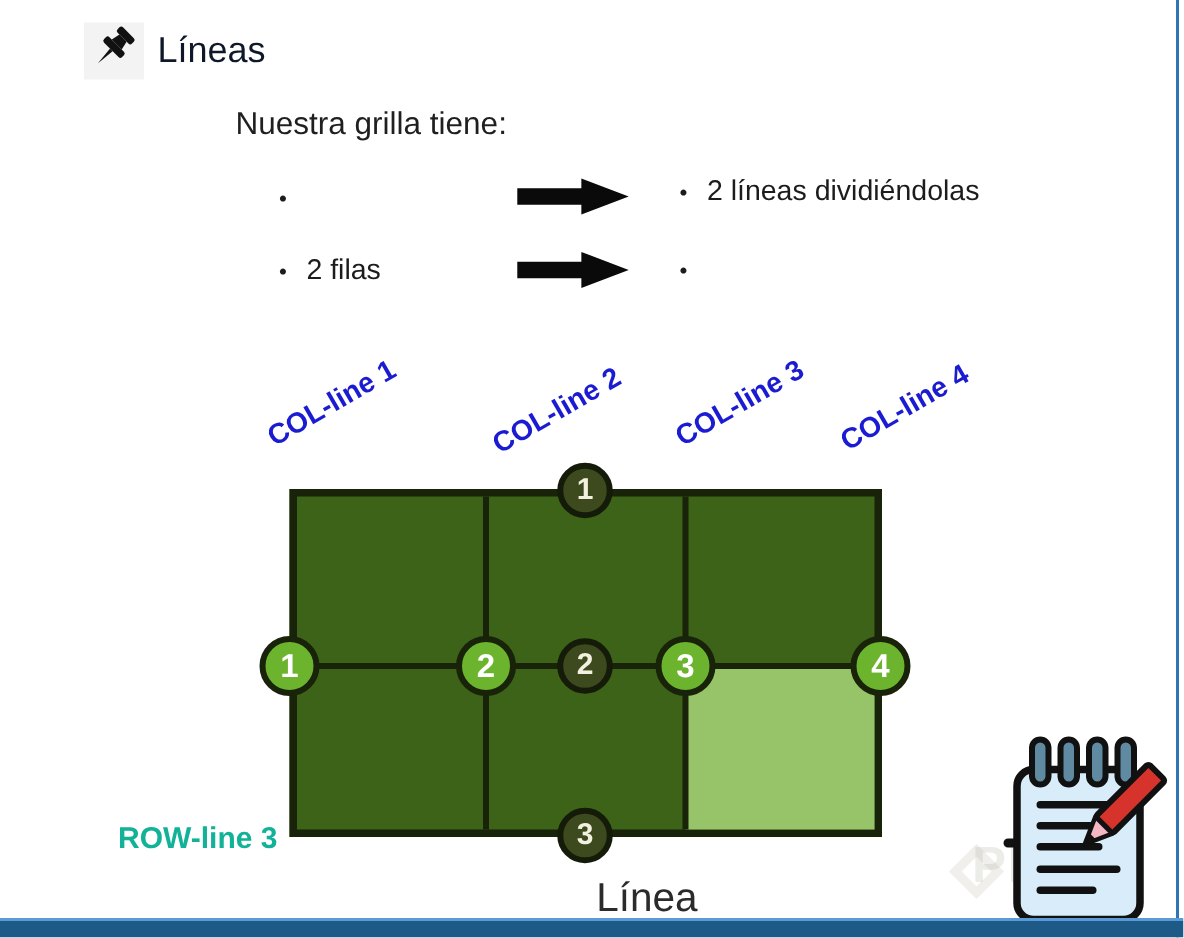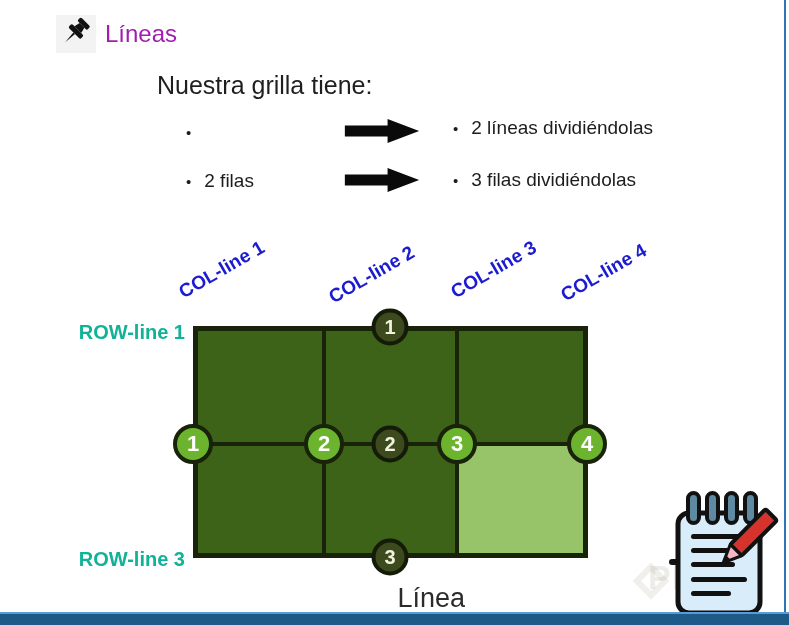--- a/index.html
+++ b/index.html
@@ -9,22 +9,22 @@
   .slide { position:relative; width:789px; height:625px; background:#ffffff; overflow:hidden; }
 
   
   .frame-right  { position:absolute; top:0; bottom:0; right:3px; width:2px; background:#2e75b6; }
   .bar-light    { position:absolute; left:0; right:0; bottom:11px; height:2px; background:#5b9bd5; }
   .bar-dark     { position:absolute; left:0; right:0; bottom:0; height:11px; background:#1d5a88; }
 
   
   .pin-box { position:absolute; left:56px; top:15px; width:40px; height:38px; background:#f3f3f3;
              display:flex; align-items:center; justify-content:center; }
-  .page-title { position:absolute; left:105px; top:20px; font-size:24px; color:#a21caf; }
-  .intro { position:absolute; left:157px; top:71px; font-size:25px; color:#1f1f1f; }
+  .page-title { position:absolute; left:105px; top:20px; font-size:24px; color:#0f172a; }
+  .intro { position:absolute; left:157px; top:71px; font-size:21px; color:#1f1f1f; }
 
   
   .bullet-item { position:absolute; display:flex; gap:13px; font-size:19px; color:#1c1c1c; }
   .bullet-item .dot { font-size:15px; padding-top:3px; }
   .bl1 { left:186px; top:121px; }
   .bl2 { left:186px; top:170px; }
   .br1 { left:453px; top:117px; }
   .br2 { left:453px; top:169px; }
   .arrow { position:absolute; width:76px; height:26px; }
   .ar1 { left:344px; top:118px; }
@@ -103,29 +103,27 @@
   <svg class="arrow ar2" viewBox="0 0 80 28">
     <polygon points="0,8 46,8 46,1 80,14 46,27 46,20 0,20" fill="#0a0a0a"></polygon>
   </svg>
 
   <div class="bullet-item br1">
     <span class="dot">•</span>
     <span>2 líneas dividiéndolas</span>
   </div>
   <div class="bullet-item br2">
     <span class="dot">•</span>
-    <span>3 filas dividiéndolas</span>
   </div>
 
   <div class="col-label cl1">COL-line 1</div>
   <div class="col-label cl2">COL-line 2</div>
   <div class="col-label cl3">COL-line 3</div>
   <div class="col-label cl4">COL-line 4</div>
 
-  <div class="row-label rl1">ROW-line 1</div>
   <div class="row-label rl3">ROW-line 3</div>
 
   <div class="grid-box">
     <div class="light-cell"></div>
     <div class="vline v1"></div>
     <div class="vline v2"></div>
     <div class="hline"></div>
   </div>
 
   <div class="circle light" style="left:193px; top:444px;">1</div>

